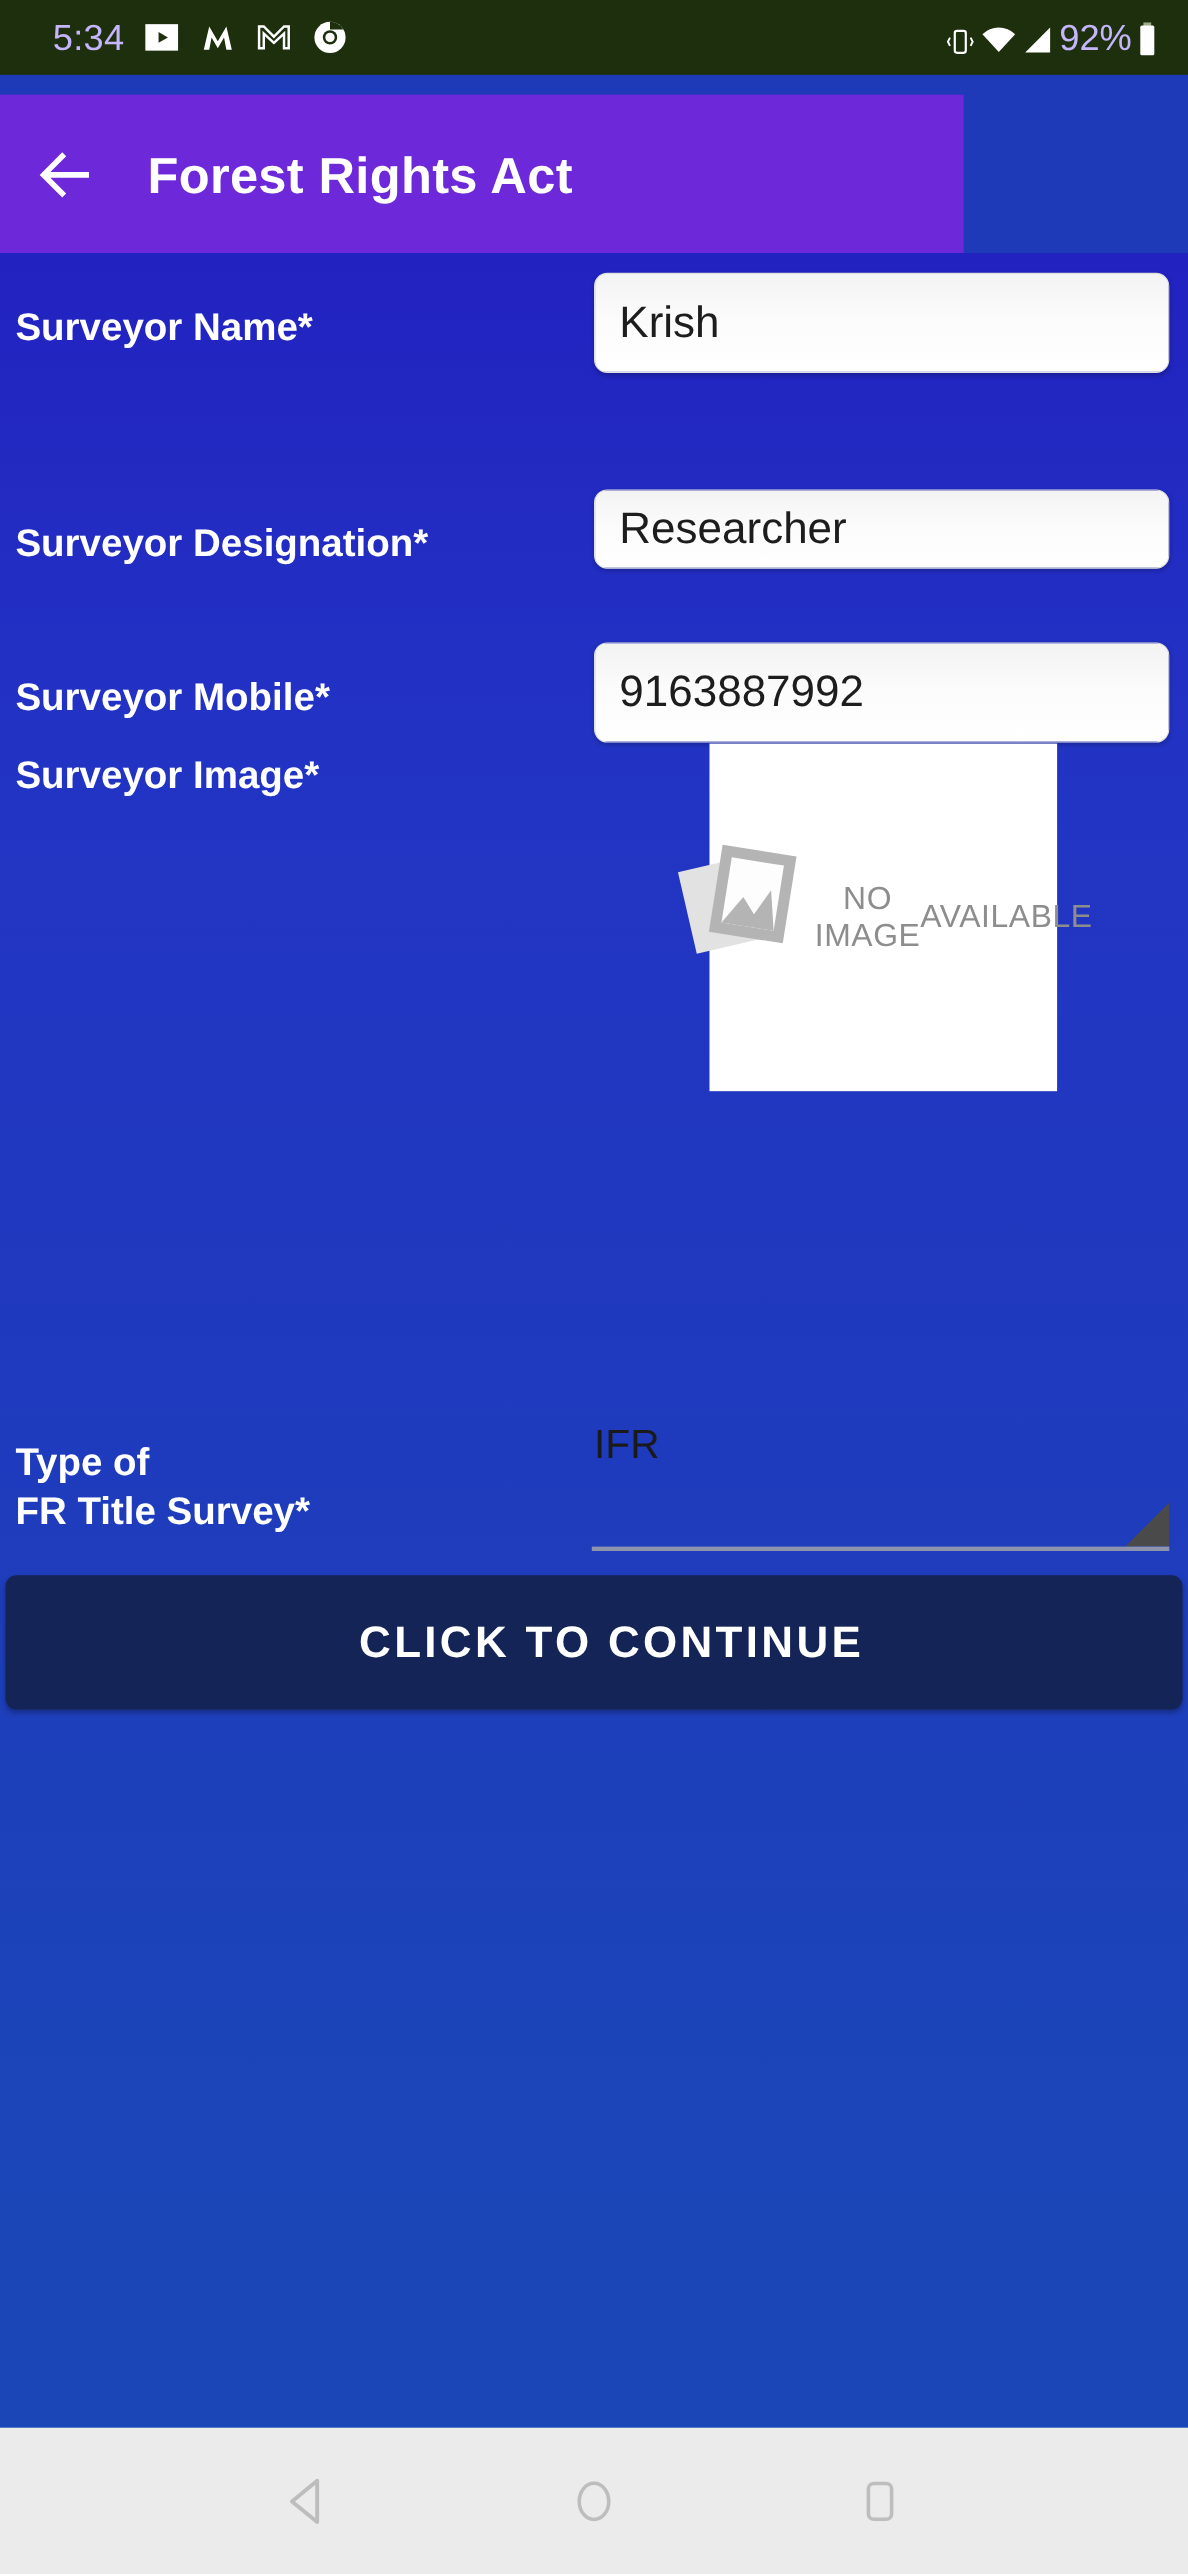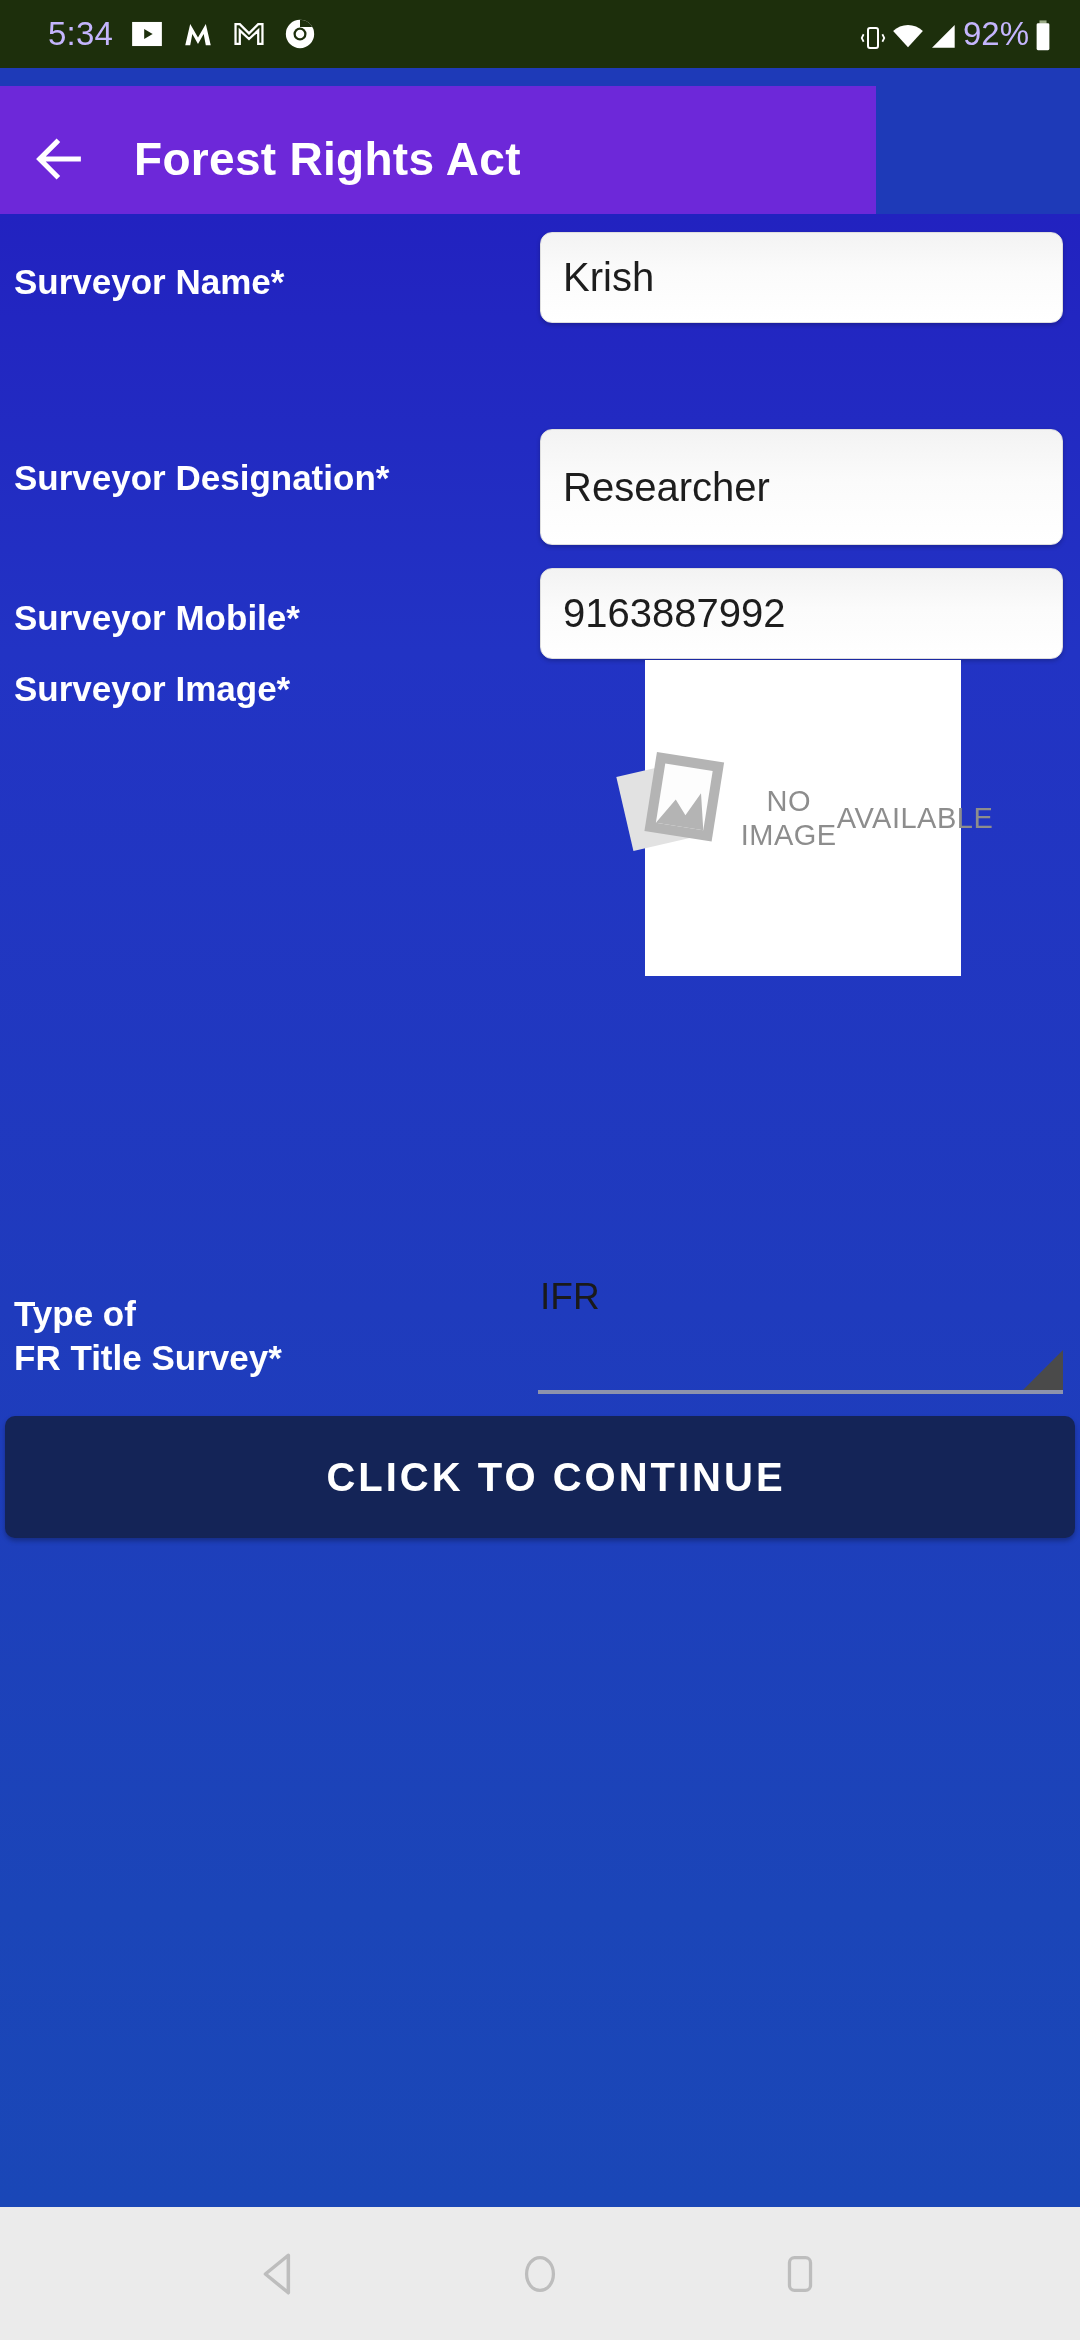--- a/index.html
+++ b/index.html
@@ -35,21 +35,21 @@
     width:118px; height:146px;
     display:flex; align-items:center; justify-content:center;
   }
   .appbar-title {
     color:#ffffff; font-size:46px; font-weight:700;
     letter-spacing:.3px; margin-left:16px;
   }
 
   
   .content {
-    position:absolute; top:214px; left:0; width:1080px; height:1993px;
+    position:absolute; top:230px; left:0; width:1080px; height:1993px;
     background:linear-gradient(180deg,#2222c0 0%,#2233c4 22%,#1f3bbd 55%,#1b45b8 85%,#1a47b7 100%);
   }
 
   .row {
     position:absolute; left:0; width:1080px;
     display:flex; align-items:flex-start;
   }
   .flabel {
     color:#ffffff; font-weight:700; font-size:35px;
     line-height:44px; padding-left:14px; white-space:pre-line;
@@ -202,21 +202,21 @@
     <div class="row" style="top:46px;">
       <div class="flabel">Surveyor Name*</div>
     </div>
     <div class="tbox" style="left:540px; top:18px; width:523px; height:91px;">
       <span class="tval">Krish</span>
     </div>
 
     <div class="row" style="top:242px;">
       <div class="flabel">Surveyor Designation*</div>
     </div>
-    <div class="tbox" style="left:540px; top:215px; width:523px; height:116px;">
+    <div class="tbox" style="left:540px; top:215px; width:523px; height:72px;">
       <span class="tval">Researcher</span>
     </div>
 
     <div class="row" style="top:382px;">
       <div class="flabel">Surveyor Mobile*</div>
     </div>
     <div class="tbox" style="left:540px; top:354px; width:523px; height:91px;">
       <span class="tval">9163887992</span>
     </div>
 

